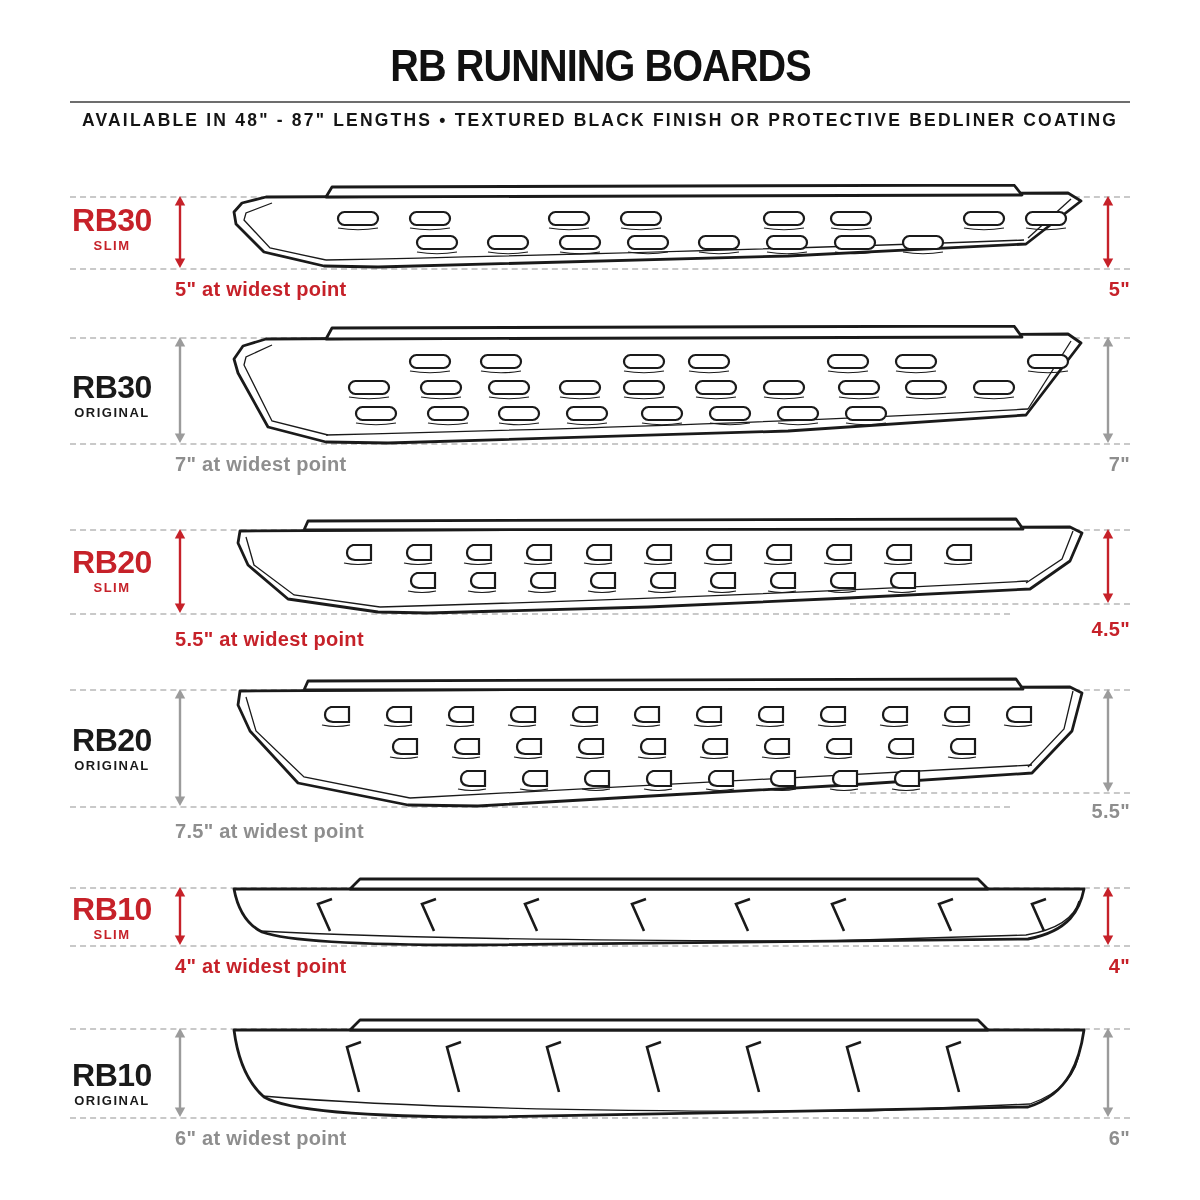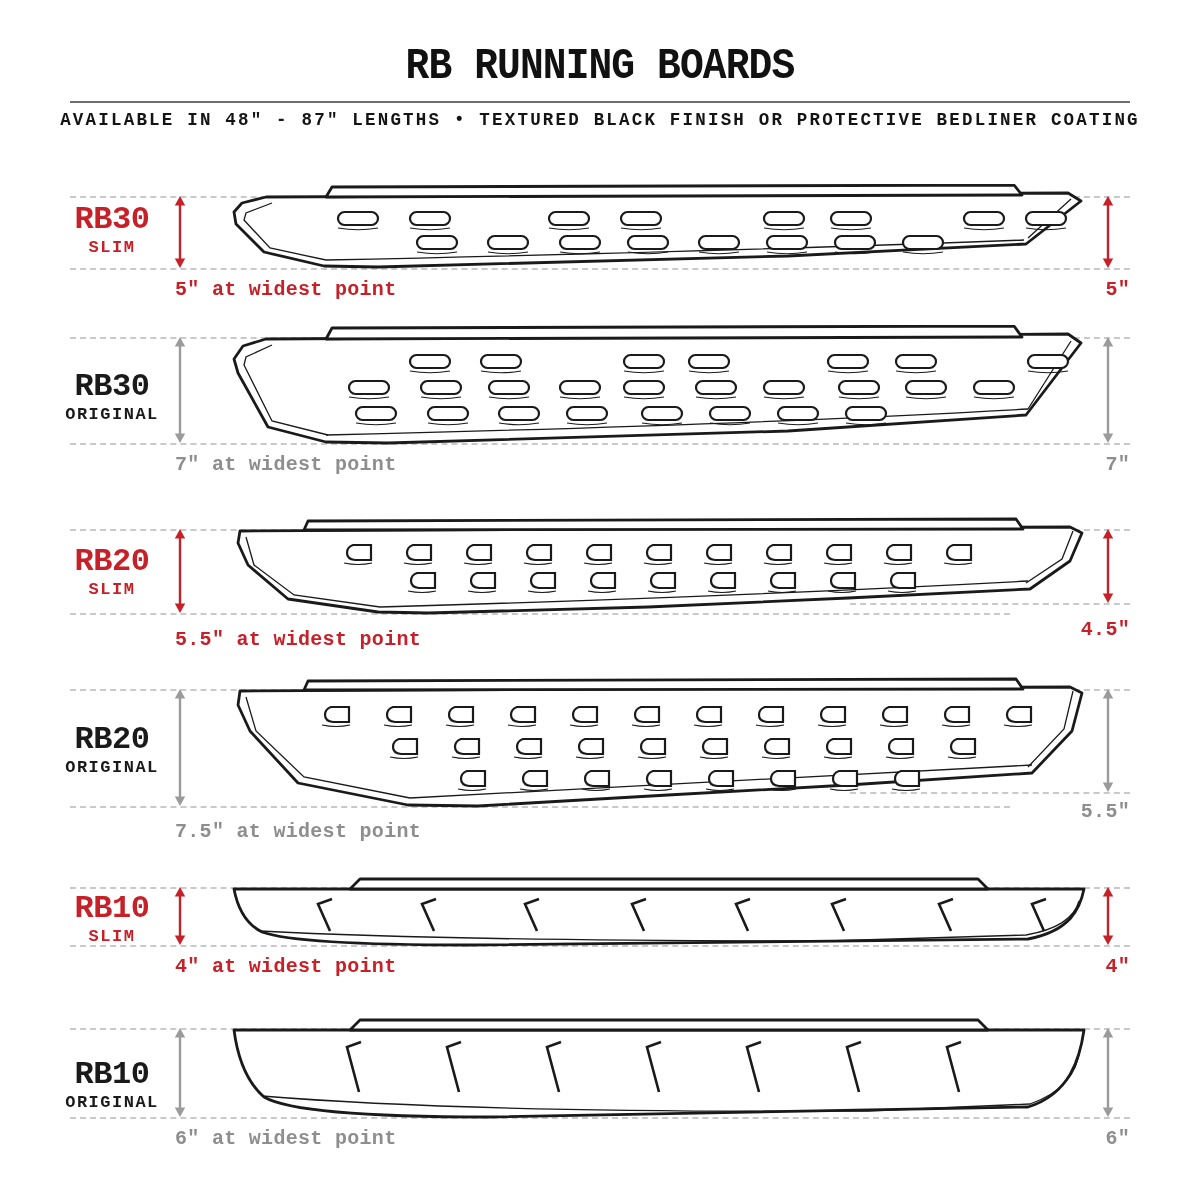--- a/index.html
+++ b/index.html
@@ -1,31 +1,31 @@
 <!DOCTYPE html>
 <html><head>
 <meta charset="utf-8">
 <style>
   html,body{margin:0;padding:0;background:#fff;}
   #canvas{position:relative;width:1200px;height:1181px;background:#fff;overflow:hidden;
-          font-family:Liberation Mono, monospace;}
+          font-family:Liberation Sans, sans-serif;}
   .abs{position:absolute;}
   
   .title{left:0;top:44px;width:1200px;text-align:center;font-size:44px;font-weight:bold;
          color:#111;letter-spacing:-1px;line-height:1;}
   .title span{display:inline-block;transform:scaleX(.9);}
   .rule{left:70px;top:101px;width:1060px;border-top:2px solid #6d6d6d;}
   .subtitle{left:0;top:110px;width:1200px;text-align:center;font-size:17.5px;font-weight:bold;
             color:#141414;letter-spacing:2.2px;}
   
   .row{position:absolute;inset:0;}
   .dash{position:absolute;border-top:2px dashed #c9c9c9;}
   .label{position:absolute;left:52px;width:120px;text-align:center;line-height:1;}
   .model{font-size:32px;font-weight:bold;letter-spacing:-.5px;}
-  .variant{font-size:17px;font-weight:bold;letter-spacing:1.5px;margin-top:3px;}
+  .variant{font-size:13px;font-weight:bold;letter-spacing:1.5px;margin-top:3px;}
   .dim{position:absolute;font-size:20px;font-weight:bold;letter-spacing:.3px;}
   .red{color:#c62129;} .blk{color:#1a1a1a;} .gry{color:#8e8e8e;}
   .c-red{color:#c62129;} .c-gray{color:#9b9b9b;}
   svg.arrow{position:absolute;display:block;}
   svg.board{position:absolute;display:block;}
   .o{fill:#fff;stroke:#1a1a1a;stroke-width:2.8;stroke-linejoin:round;}
   .i{fill:none;stroke:#1a1a1a;stroke-width:1.3;}
   .s{fill:#fff;stroke:#1a1a1a;stroke-width:2.8;stroke-linejoin:round;}
 </style>
 </head>

